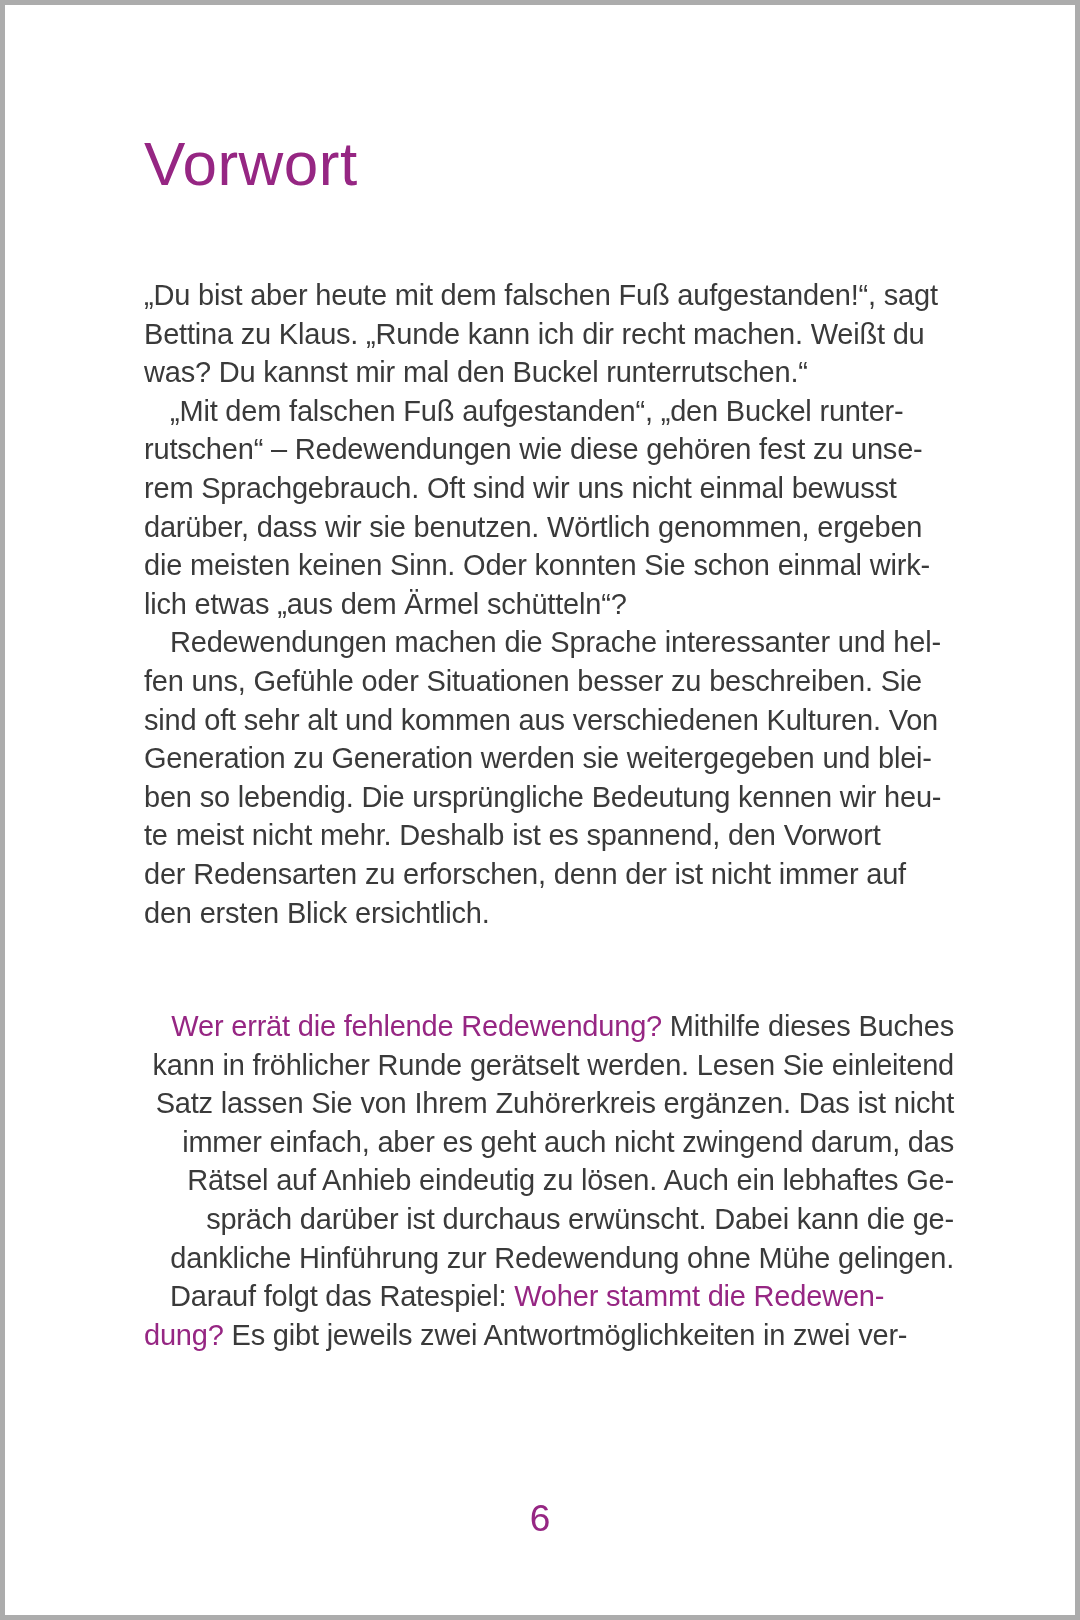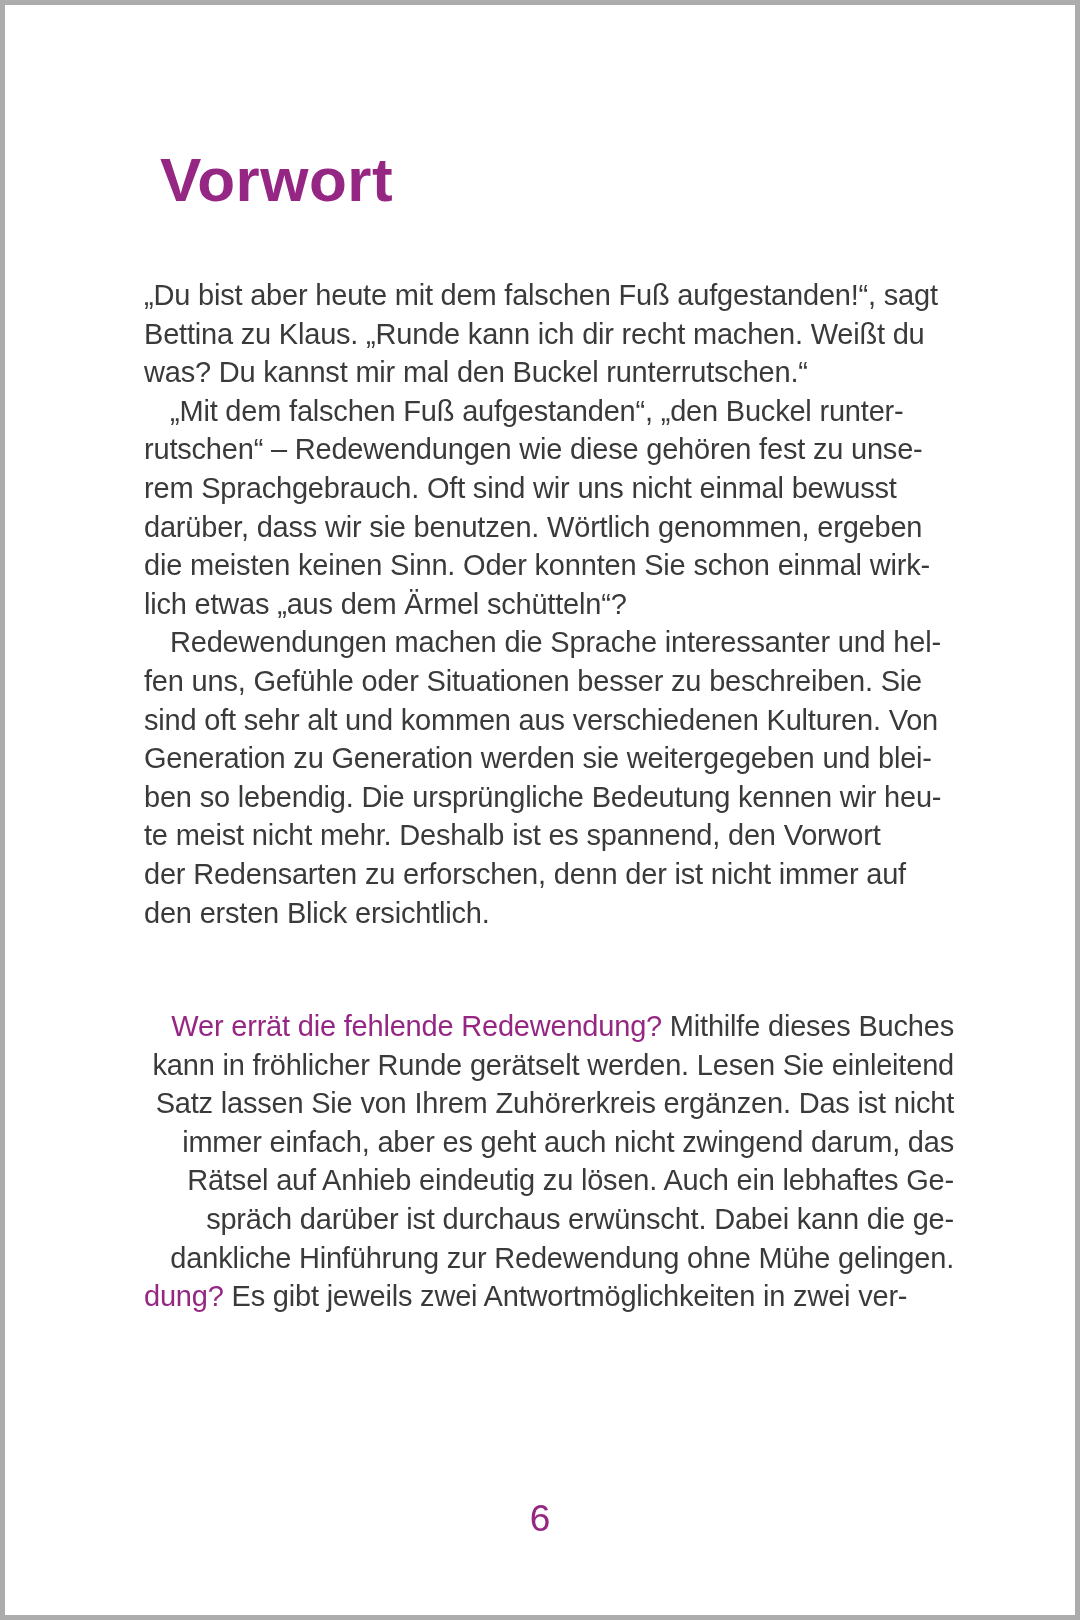--- a/index.html
+++ b/index.html
@@ -14,24 +14,24 @@
     width:1080px;height:1620px;
     box-sizing:border-box;
     background:var(--page-bg);
     border:5px solid var(--border);
     overflow:hidden;
     font-family:"Liberation Sans","DejaVu Sans",sans-serif;
   }
   .title{
     position:absolute;
     top:128px;left:139px;
-    margin:16px;
+    margin:0;
     font-size:62px;
     line-height:1;
-    font-weight:700;
+    font-weight:400;
     letter-spacing:0.5px;
     color:var(--accent);
   }
   .body{
     position:absolute;
     top:271px;left:139px;
     width:810px;
     font-size:29px;
     line-height:38.6px;
     letter-spacing:-0.2px;
@@ -83,17 +83,18 @@
       <div class="paragraph gap">
         <div class="line"><span class="accent">Wer errät die fehlende Redewendung?</span><span class=""> Mithilfe dieses Buches</span></div>
         <div class="line"><span class="">kann in fröhlicher Runde gerätselt werden. Lesen Sie einleitend</span></div>
         <div class="line"><span class="">Satz lassen Sie von Ihrem Zuhörerkreis ergänzen. Das ist nicht</span></div>
         <div class="line"><span class="">immer einfach, aber es geht auch nicht zwingend darum, das</span></div>
         <div class="line"><span class="">Rätsel auf Anhieb eindeutig zu lösen. Auch ein lebhaftes Ge-</span></div>
         <div class="line"><span class="">spräch darüber ist durchaus erwünscht. Dabei kann die ge-</span></div>
         <div class="line"><span class="">dankliche Hinführung zur Redewendung ohne Mühe gelingen.</span></div>
       </div>
       <div class="paragraph">
+        <div class="line indent"><span class="">Darauf folgt das Ratespiel: </span><span class="accent">Woher stammt die Redewen-</span></div>
         <div class="line"><span class="accent">dung?</span><span class=""> Es gibt jeweils zwei Antwortmöglichkeiten in zwei ver-</span></div>
       </div>
     </main>
   <div class="page-number">6</div>
 </div>
 
 </body></html>

